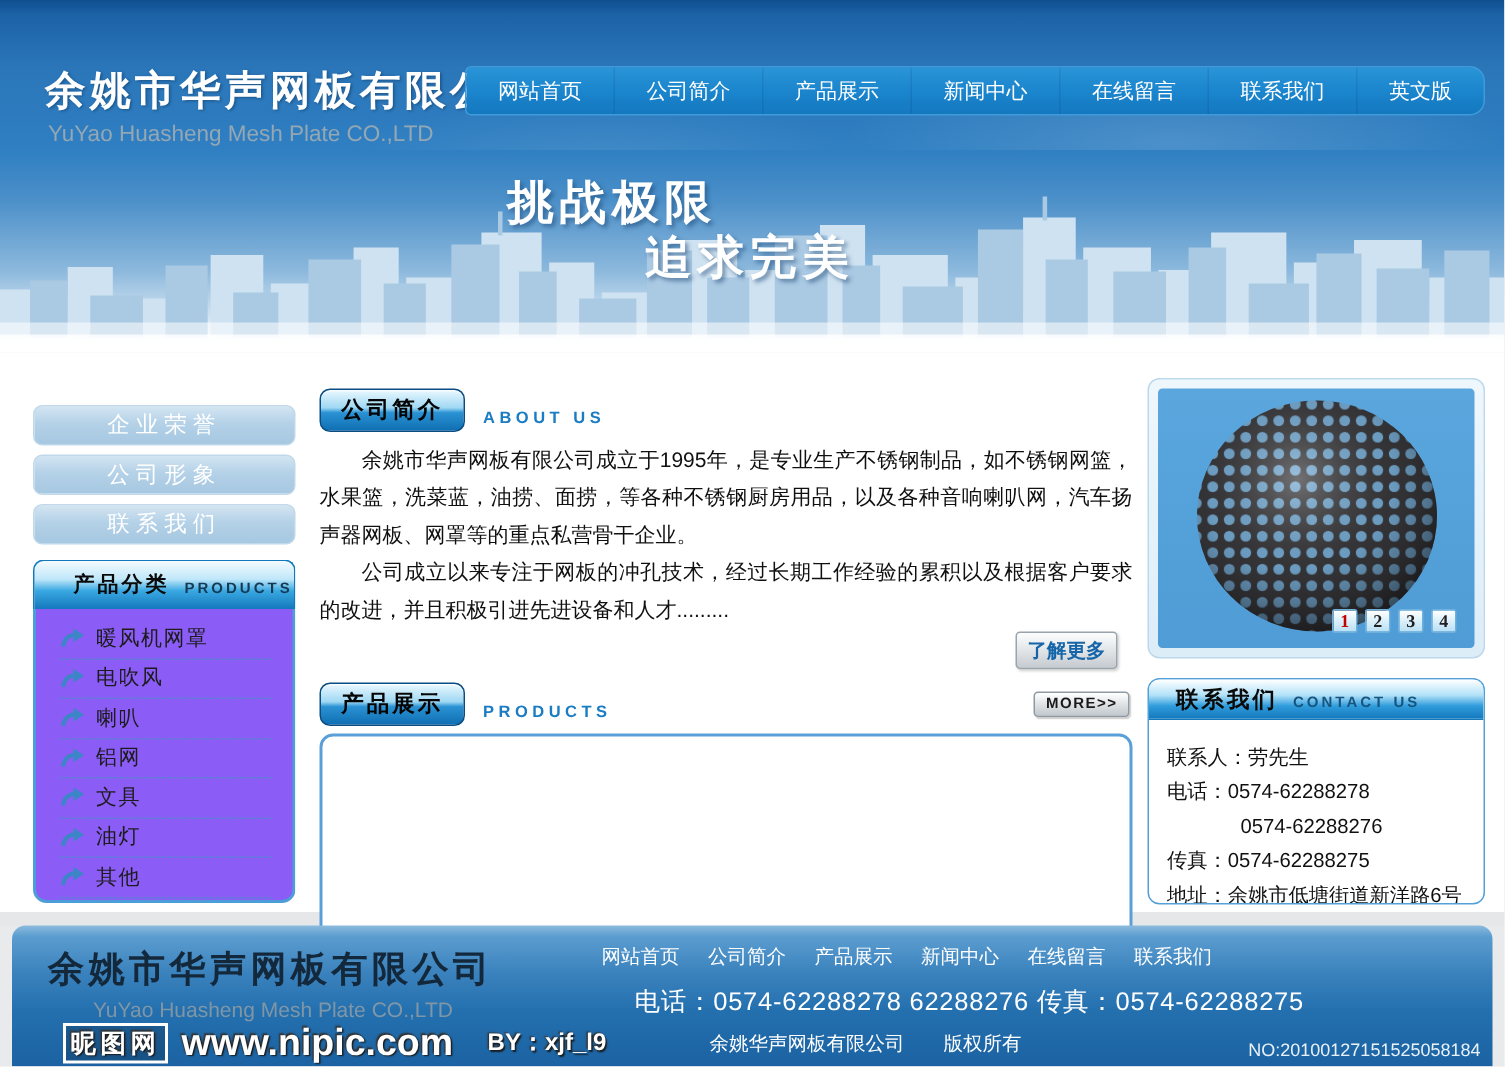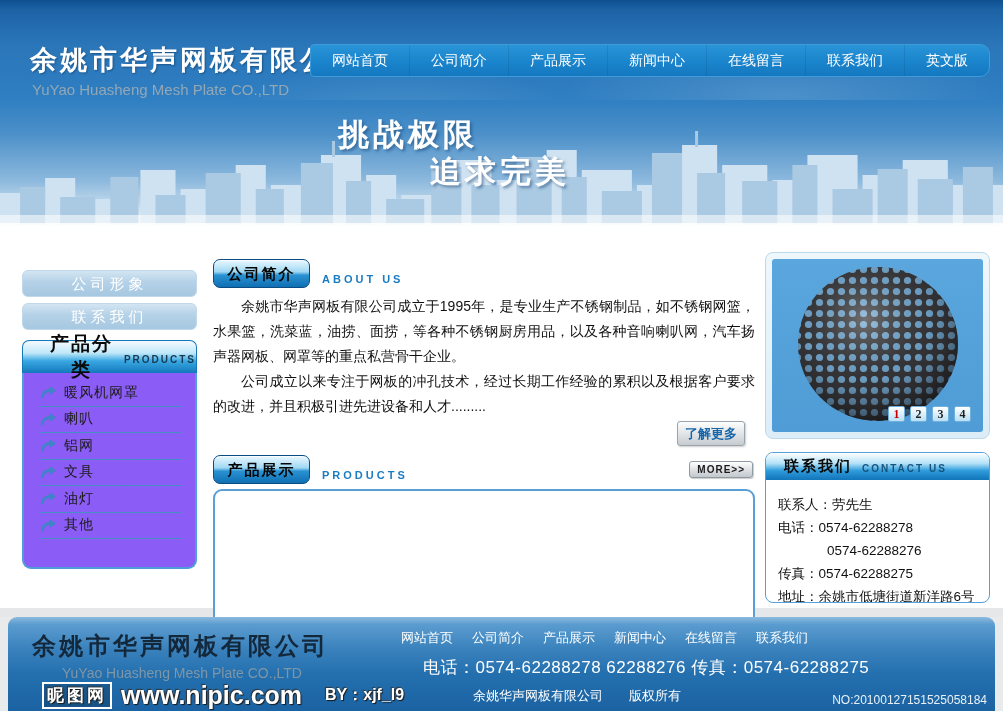--- a/index.html
+++ b/index.html
@@ -38,21 +38,21 @@
 
   
   .side-btn { margin-top:6px; height:27px; line-height:26px; text-align:center; color:#ffffff; font-size:15px; letter-spacing:4px;
     background:linear-gradient(180deg,#d3e5f2 0%,#b4d1e7 45%,#a6c8e1 100%);
     border:1px solid #c0d8ea; border-radius:6px; cursor:pointer; }
   .side-btn:first-child { margin-top:35px; }
   .cat-panel { margin-top:10px; }
   .cat-head { height:33px; display:flex; align-items:center; padding-left:26px;
     background:linear-gradient(180deg,#f4fbff 0%,#bfe7f9 38%,#39a8e2 62%,#1478bc 100%);
     border:1px solid #1478bc; border-bottom:none; border-radius:7px 7px 0 0; }
-  .cat-title { color:#0a0a0a; font-size:19px; font-weight:bold; letter-spacing:2px;text-align:center; }
+  .cat-title { color:#0a0a0a; font-size:14px; font-weight:bold; letter-spacing:2px; }
   .cat-sub { color:#173a54; font-size:10px; font-weight:bold; letter-spacing:2px; margin-left:10px; margin-top:4px; }
   .cat-body { background:#8b5cf6; border:2px solid #4d9ed8; border-top:none; border-radius:0 0 9px 9px; height:196px; padding:7px 14px 0 16px; }
   .cat-item { display:flex; align-items:center; height:26.5px; border-bottom:1px dotted #4a90c8; cursor:pointer; }
   .cat-item .arr { width:16px; height:13px; margin-right:8px; flex:0 0 auto; }
   .cat-item .lbl { font-size:14px; color:#1c1c1c; letter-spacing:1px; }
 
   
   .sec-row { display:flex; align-items:flex-end; position:relative; }
   .tab-btn { min-width:97px; height:29px; line-height:27px; text-align:center; padding:0 10px;
     color:#050505; font-size:15px; font-weight:bold; letter-spacing:2px;
@@ -195,35 +195,43 @@
       <rect x="0" y="92" width="1000" height="20" fill="#ffffff" opacity="0.55"></rect>
       <rect x="0" y="100" width="1000" height="12" fill="#ffffff" opacity="0.8"></rect>
     </svg>
     <div class="slogan1">挑战极限</div>
     <div class="slogan2">追求完美</div>
   </div>
 
   <div class="content">
 
     <div class="col-left">
+      <div class="side-btn">企业荣誉</div>
       <div class="side-btn">公司形象</div>
       <div class="side-btn">联系我们</div>
 
       <div class="cat-panel">
         <div class="cat-head">
           <span class="cat-title">产品分类</span>
           <span class="cat-sub">PRODUCTS</span>
         </div>
         <div class="cat-body">
           <div class="cat-item">
             <svg class="arr" viewBox="0 0 16 13">
                 <path d="M2 12 Q3 4 12 4" fill="none" stroke="#3c85c6" stroke-width="2.6"></path>
                 <path d="M9 0 L16 4.5 L9 9 Z" fill="#3c85c6"></path>
               </svg>
             <span class="lbl">暖风机网罩</span>
+          </div>
+          <div class="cat-item">
+            <svg class="arr" viewBox="0 0 16 13">
+                <path d="M2 12 Q3 4 12 4" fill="none" stroke="#3c85c6" stroke-width="2.6"></path>
+                <path d="M9 0 L16 4.5 L9 9 Z" fill="#3c85c6"></path>
+              </svg>
+            <span class="lbl">电吹风</span>
           </div>
           <div class="cat-item">
             <svg class="arr" viewBox="0 0 16 13">
                 <path d="M2 12 Q3 4 12 4" fill="none" stroke="#3c85c6" stroke-width="2.6"></path>
                 <path d="M9 0 L16 4.5 L9 9 Z" fill="#3c85c6"></path>
               </svg>
             <span class="lbl">喇叭</span>
           </div>
           <div class="cat-item">
             <svg class="arr" viewBox="0 0 16 13">

